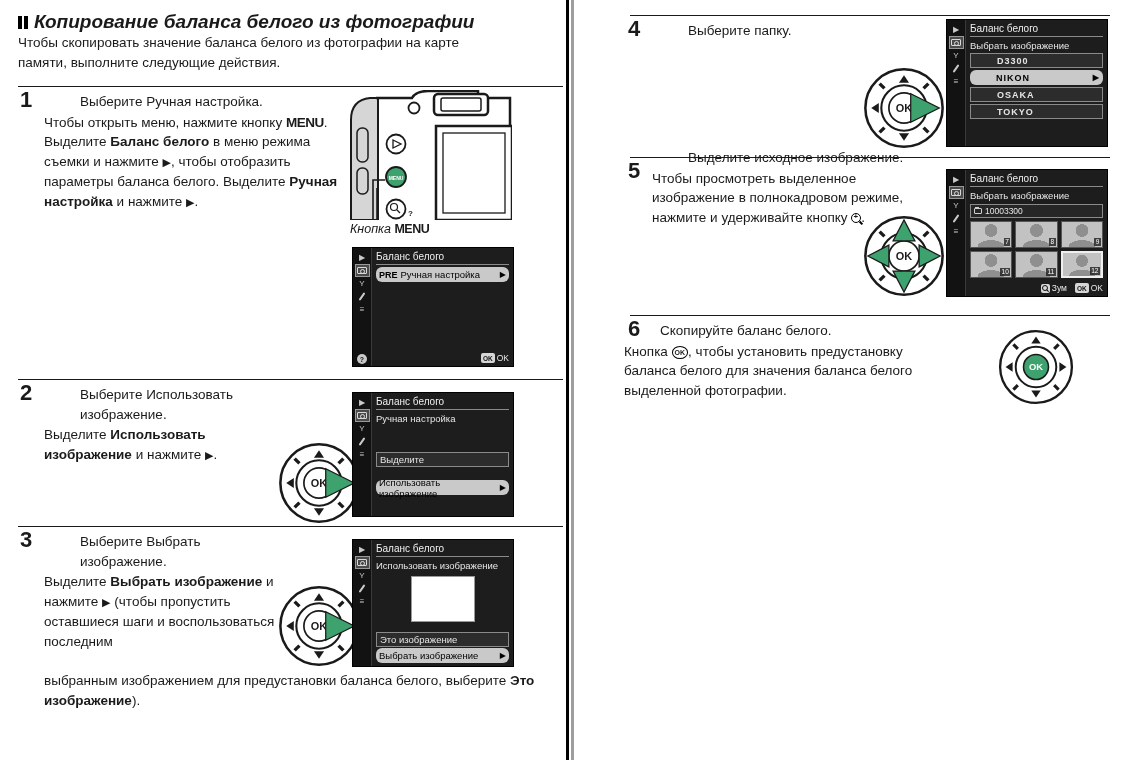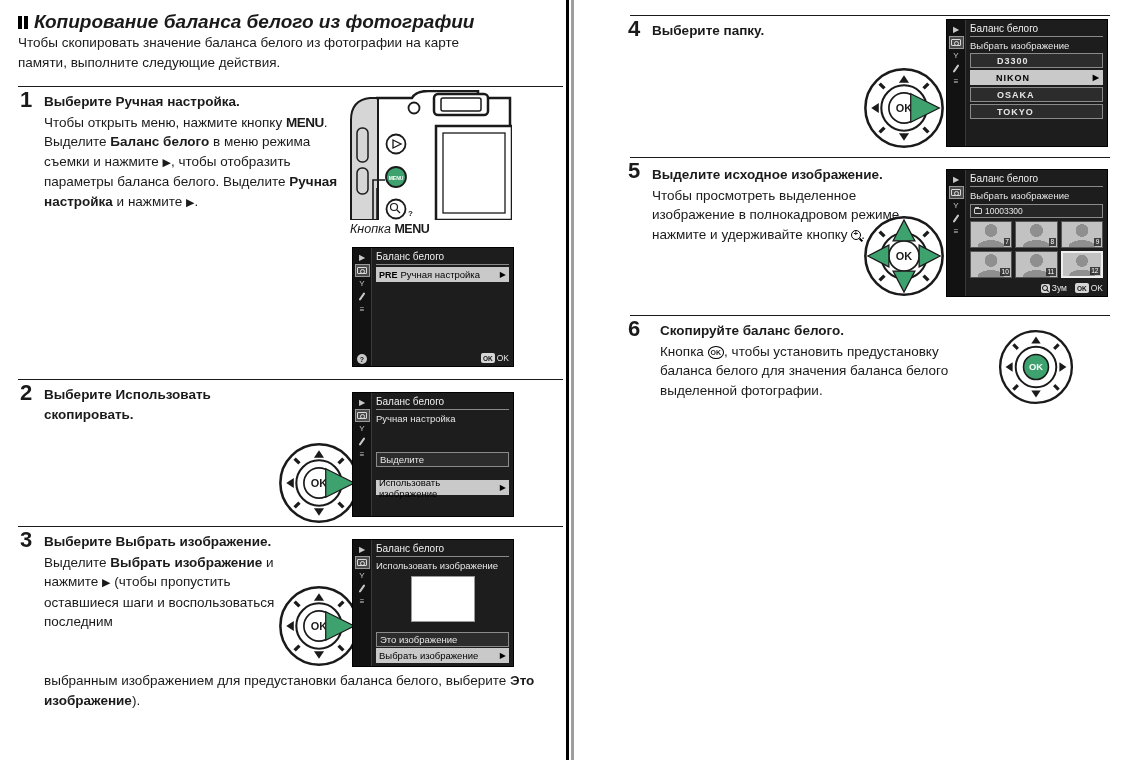--- a/index.html
+++ b/index.html
@@ -16,21 +16,21 @@
   .sqbars i { display:block; width:4px; height:13px; background:#000; }
   .sec-title { font-weight:bold; font-style:italic; font-size:19px; }
   .intro { position:absolute; left:18px; top:33px; width:462px; font-size:13.5px; line-height:19.5px; }
 
   .rule { position:absolute; height:1.4px; background:#1a1a1a; }
   .rule.l { left:18px;  width:545px; }
   .rule.r { left:630px; width:480px; }
 
   .stepnum { position:absolute; font-size:22px; font-weight:bold; line-height:22px; }
   .steptext { position:absolute; font-size:13.5px; line-height:19.5px; }
-  .steptitle { font-weight:bold; margin-bottom:1px; }
+  .steptitle { font-weight:normal; margin-bottom:1px;margin-left:36px; }
   .b { font-weight:bold; }
   .i { font-style:italic; }
   .menuk { font-weight:bold; letter-spacing:-0.5px; }
   .arrow { font-size:11px; }
   .okchip { display:inline-block; border:1.2px solid #000; border-radius:50%; font-size:7px; font-weight:bold; line-height:9px; padding:1px 2px; vertical-align:1px; }
   .zoomchip { display:inline-block; position:relative; width:10px; height:10px; border:1.4px solid #000; border-radius:50%; vertical-align:-1px; }
   .zoomchip::before { content:"+"; position:absolute; left:0; top:-1px; width:7px; height:7px; font-size:8px; font-weight:bold; text-align:center; line-height:8px; }
   .zoomchip::after { content:""; position:absolute; width:1.8px; height:4px; background:#000; left:7.5px; top:7px; transform:rotate(-45deg); }
 
   
@@ -39,21 +39,21 @@
   .si { width:13px; height:11px; display:flex; align-items:center; justify-content:center; color:#c9c9c9; font-size:8px; margin:1px 0; }
   .si.sel { background:#4a4a4a; outline:1px solid #9a9a9a; }
   .cam-ic { width:10px; height:7px; border:1px solid #d9d9d9; border-radius:1px; position:relative; }
   .cam-ic::after { content:""; position:absolute; width:3px; height:3px; border:1px solid #d9d9d9; border-radius:50%; left:2px; top:1px; }
   .brush-ic { width:2px; height:9px; background:#c9c9c9; transform:rotate(35deg); border-radius:1px; }
   .help-q { position:absolute; bottom:2px; left:50%; transform:translateX(-50%); width:10px; height:10px; border-radius:50%; background:#c9c9c9; color:#111; font-size:7px; font-weight:bold; display:flex; align-items:center; justify-content:center; }
   .m-body { flex:1; display:flex; flex-direction:column; padding:2px 4px 3px 4px; min-width:0; }
   .m-title { color:#efefef; font-size:10px; line-height:13px; border-bottom:1px solid #8a8a8a; padding-bottom:1px; margin-bottom:2px; }
   .m-sub { color:#e6e6e6; font-size:9.5px; line-height:14px; }
   .m-row { height:15px; font-size:9.5px; display:flex; align-items:center; padding:0 3px; color:#e6e6e6; }
-  .m-row.hl { background:#c9c9c9; color:#000; }
+  .m-row.hl { background:#c9c9c9; color:#000;border-radius:6px; }
   .m-row.boxed { border:1px solid #8a8a8a; background:#2c2c2c; }
   .m-row .rarr { margin-left:auto; font-size:8px; }
   .pre-k { font-weight:bold; margin-right:3px; font-size:9px; }
   .m-foot { margin-top:auto; display:flex; align-items:center; justify-content:flex-end; gap:2px; color:#e6e6e6; font-size:8.5px; }
   .okbadge { background:#d6d6d6; color:#111; border-radius:2px; font-size:6.5px; font-weight:bold; line-height:9px; padding:0.5px 2px; }
   .folder-row { border:1px solid #8a8a8a; background:#262626; height:14px; display:flex; align-items:center; gap:3px; padding:0 3px; color:#e6e6e6; font-size:8.5px; margin-bottom:3px; }
   .folder-ic { width:8px; height:6px; border:1px solid #cfcfcf; border-radius:1px; position:relative; }
   .folder-ic::before { content:""; position:absolute; top:-2px; left:0; width:4px; height:1.5px; background:#cfcfcf; }
   .thumbs { display:grid; grid-template-columns:repeat(3,1fr); gap:3px; }
   .thumb { position:relative; height:27px; border:1px solid #555;
@@ -145,21 +145,22 @@
       <div class="m-foot">
         <span class="okbadge">OK</span>
         <span>OK</span>
       </div>
     </div>
   </div>
 
   <div class="rule l" style="top:379px"></div>
   <div class="stepnum" style="left:20px;top:382px">2</div>
   <div class="steptext" style="left:44px;top:385px;width:250px">
-    <div class="steptitle">Выберите Использовать скопировать.</div>
+    <div class="steptitle">Выберите Использовать изображение.</div>
+    <div><span>Выделите </span><span class="b">Использовать изображение</span><span> и нажмите </span><span class="arrow">▶</span><span>.</span></div>
   </div>
 
   <div class="selector" style="left:277px;top:441px">
     <svg width="84" height="84" viewBox="0 0 100 100">
       <circle cx="50" cy="50" r="46" fill="#fff" stroke="#1a1a1a" stroke-width="3"></circle>
       <circle cx="50" cy="50" r="27" fill="#fff" stroke="#1a1a1a" stroke-width="2.5"></circle>
       <circle cx="50" cy="50" r="18" fill="#fff" stroke="#1a1a1a" stroke-width="2"></circle>
       <text x="50" y="54.5" font-size="13" font-weight="bold" text-anchor="middle" fill="#1a1a1a" font-family="Liberation Sans, sans-serif">OK</text>
       <polygon points="44,20 56,20 50,11" fill="#1a1a1a"></polygon>
       <polygon points="44,80 56,80 50,89" fill="#1a1a1a"></polygon>
@@ -291,21 +292,21 @@
         <span>NIKON</span>
         <span class="rarr">▶</span>
       </div>
       <div class="m-row boxed">OSAKA</div>
       <div class="m-row boxed">TOKYO</div>
     </div>
   </div>
 
   <div class="rule r" style="top:157px"></div>
   <div class="stepnum" style="left:628px;top:160px">5</div>
-  <div class="steptext" style="left:652px;top:165px;width:262px">
+  <div class="steptext" style="left:652px;top:148px;width:262px">
     <div class="steptitle">Выделите исходное изображение.</div>
     <div><span>Чтобы просмотреть выделенное изображение в полнокадровом режиме, нажмите и удерживайте кнопку </span><span class="zoomchip"></span><span>.</span></div>
   </div>
 
   <div class="selector" style="left:862px;top:214px">
     <svg width="84" height="84" viewBox="0 0 100 100">
       <circle cx="50" cy="50" r="46" fill="#fff" stroke="#1a1a1a" stroke-width="3"></circle>
       <circle cx="50" cy="50" r="27" fill="#fff" stroke="#1a1a1a" stroke-width="2.5"></circle>
       <circle cx="50" cy="50" r="18" fill="#fff" stroke="#1a1a1a" stroke-width="2"></circle>
       <text x="50" y="54.5" font-size="13" font-weight="bold" text-anchor="middle" fill="#1a1a1a" font-family="Liberation Sans, sans-serif">OK</text>
@@ -364,21 +365,21 @@
         <span>Зум</span>
         <span style="width:4px"></span>
         <span class="okbadge">OK</span>
         <span>OK</span>
       </div>
     </div>
   </div>
 
   <div class="rule r" style="top:315px"></div>
   <div class="stepnum" style="left:628px;top:318px">6</div>
-  <div class="steptext" style="left:660px;top:321px;width:332px">
+  <div class="steptext" style="left:624px;top:321px;width:332px">
     <div class="steptitle">Скопируйте баланс белого.</div>
     <div><span>Кнопка </span><span class="okchip">OK</span><span>, чтобы установить предустановку баланса белого для значения баланса белого выделенной фотографии.</span></div>
   </div>
 
   <div class="selector" style="left:997px;top:328px">
     <svg width="78" height="78" viewBox="0 0 100 100">
       <circle cx="50" cy="50" r="46" fill="#fff" stroke="#1a1a1a" stroke-width="3"></circle>
       <circle cx="50" cy="50" r="26" fill="#fff" stroke="#1a1a1a" stroke-width="2.5"></circle>
       <circle cx="50" cy="50" r="16" fill="#3ea26e" stroke="#1a1a1a" stroke-width="2"></circle>
       <text x="50" y="54" font-size="12" font-weight="bold" text-anchor="middle" fill="#fff" font-family="Liberation Sans, sans-serif">OK</text>

